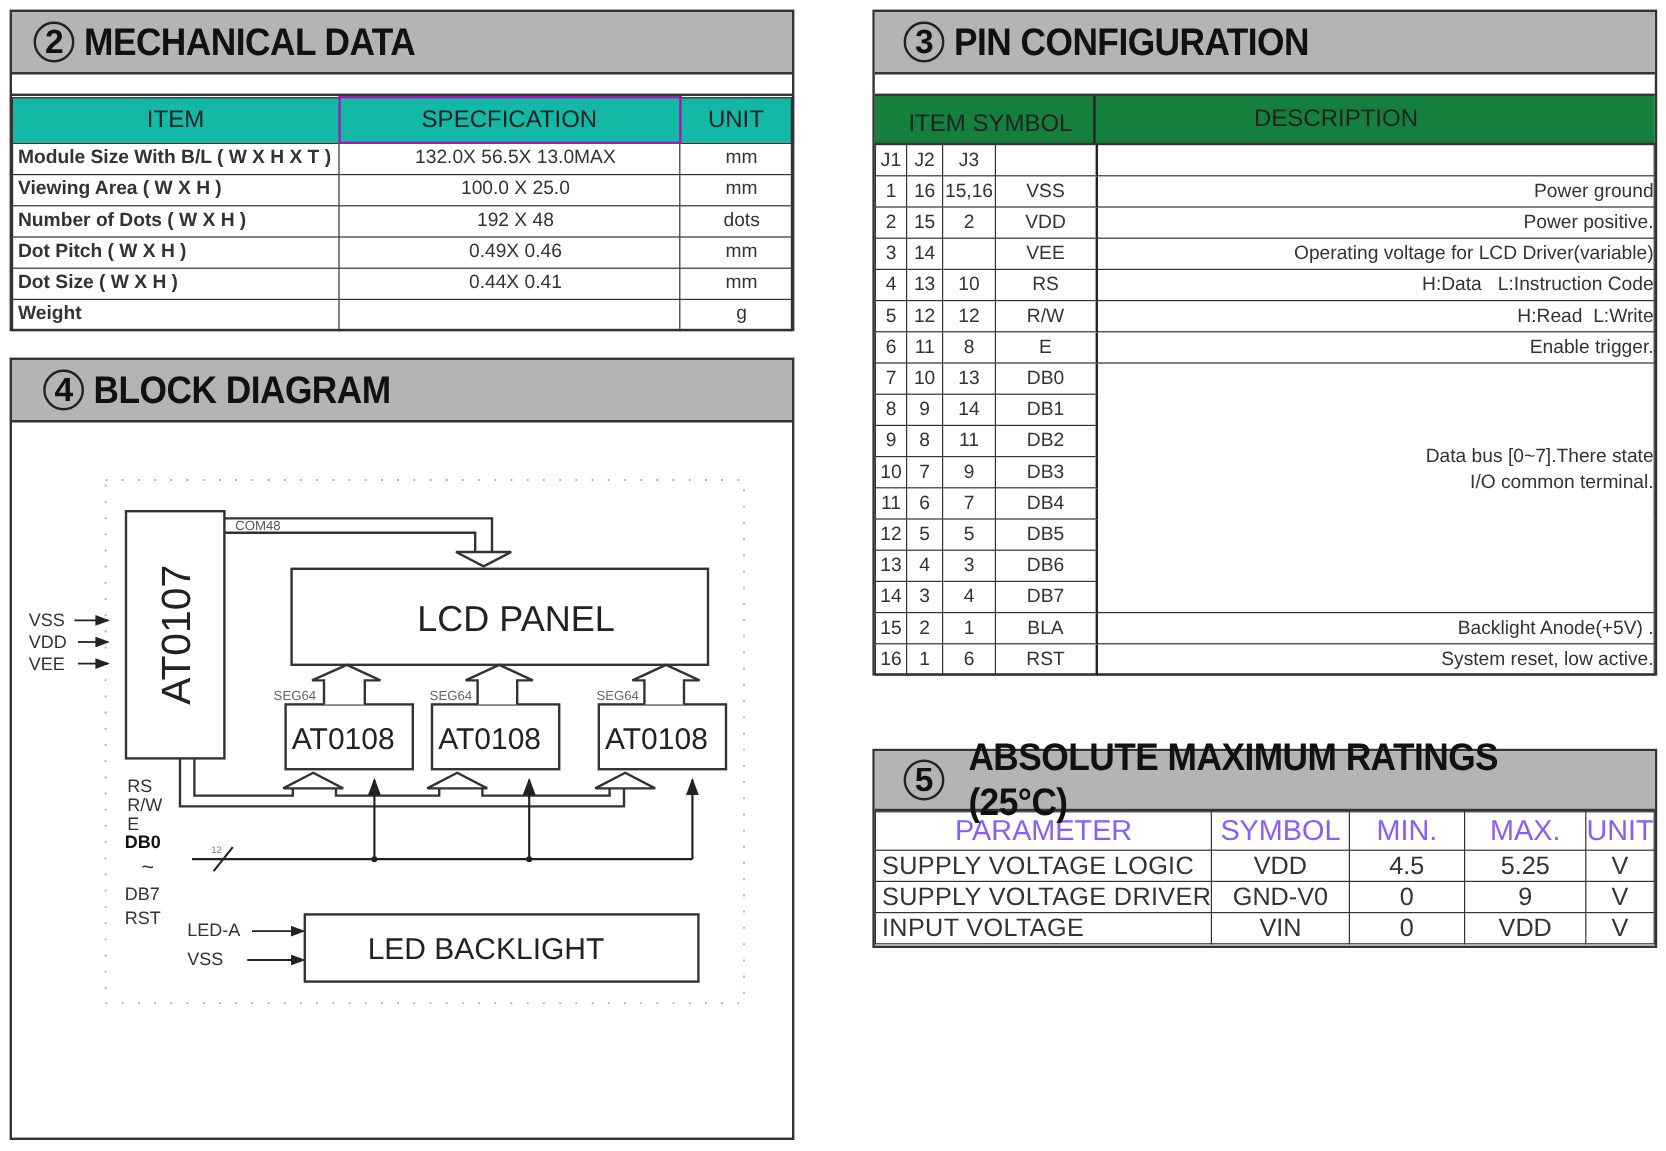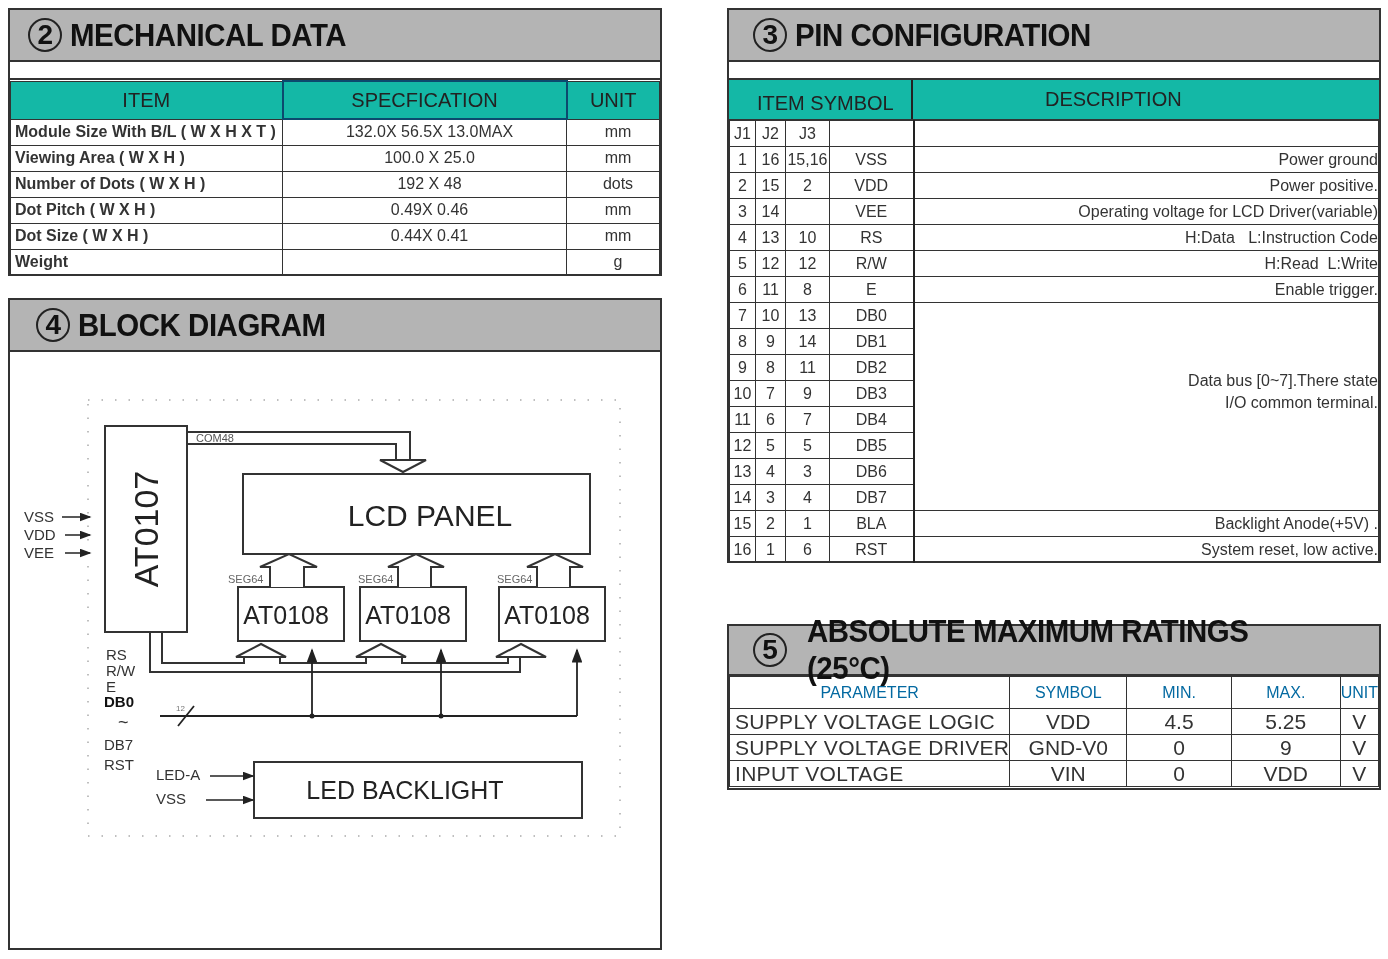--- a/index.html
+++ b/index.html
@@ -23,46 +23,46 @@
   }
   .sec-title { display: inline-block; transform: scaleX(0.92); transform-origin: left; }
 
   table { border-collapse: collapse; width: 100%; }
   td, th { border: 1.5px solid #333; font-weight: normal; white-space: nowrap; }
 
   
   #mech { left: 8px; top: 8px; width: 654px; height: 268px; }
   #mech .gap { height: 18px; border-bottom: 2px solid #333; }
   #mech th { background: #14b8a6; height: 38px; font-size: 20px; color: #222; }
-  #mech th.spec { border: 2px solid #0c4a6e; }
+  #mech th.spec { border: 2px solid #a21caf; }
   #mech td { height: 26px; font-size: 16px; color: #333; }
   #mech td.item { padding-left: 4px; text-align: left; font-weight: bold; }
   #mech td.c { text-align: center; padding-left: 10px; }
 
   
   #block { left: 8px; top: 298px; width: 654px; height: 652px; }
   .diagram { position: absolute; left: 0; top: 54px; width: 650px; height: 590px; }
 
   
   #pin { left: 727px; top: 8px; width: 654px; height: 555px; }
   #pin .gap { height: 18px; border-bottom: 2px solid #333; }
-  #pin .phead { display: flex; height: 40px; background: #14b8a6; border-bottom: 1.5px solid #333; }
+  #pin .phead { display: flex; height: 40px; background: #15803d; border-bottom: 1.5px solid #333; }
   #pin .phead .is { width: 184px; border-right: 2px solid #222; font-size: 20px; display: flex; align-items: flex-end; padding: 0 0 4px 28px; }
   #pin .phead .ds { flex: 1; font-size: 20px; display: flex; align-items: center; padding-left: 132px; }
   #pin td { height: 26px; font-size: 16px; color: #333; text-align: center; }
   #pin td.j1 { width: 26px; }
   #pin td.j2 { width: 30px; }
   #pin td.j3 { width: 44px; }
   #pin td.sym { width: 84px; border-right: 2px solid #222; }
   #pin td.desc { text-align: right; padding-left: 26px; }
 
   
   #rate { left: 727px; top: 624px; width: 654px; height: 166px; }
   #rate .sec-head { height: 50px; }
-  #rate th { height: 32px; font-size: 16px; color: #0369a1; }
+  #rate th { height: 32px; font-size: 24px; color: #8b5cf6; }
   #rate td { height: 26px; font-size: 21px; color: #333; text-align: center; }
   #rate td.p { text-align: left; padding-left: 5px; letter-spacing: 0.3px; }
 </style>
 </head>
 <body>
 
 <div class="panel" id="mech">
   <div class="sec-head" style="padding-left:18px;">
     <span class="circ">2</span>
     <span class="sec-title">MECHANICAL DATA</span>

